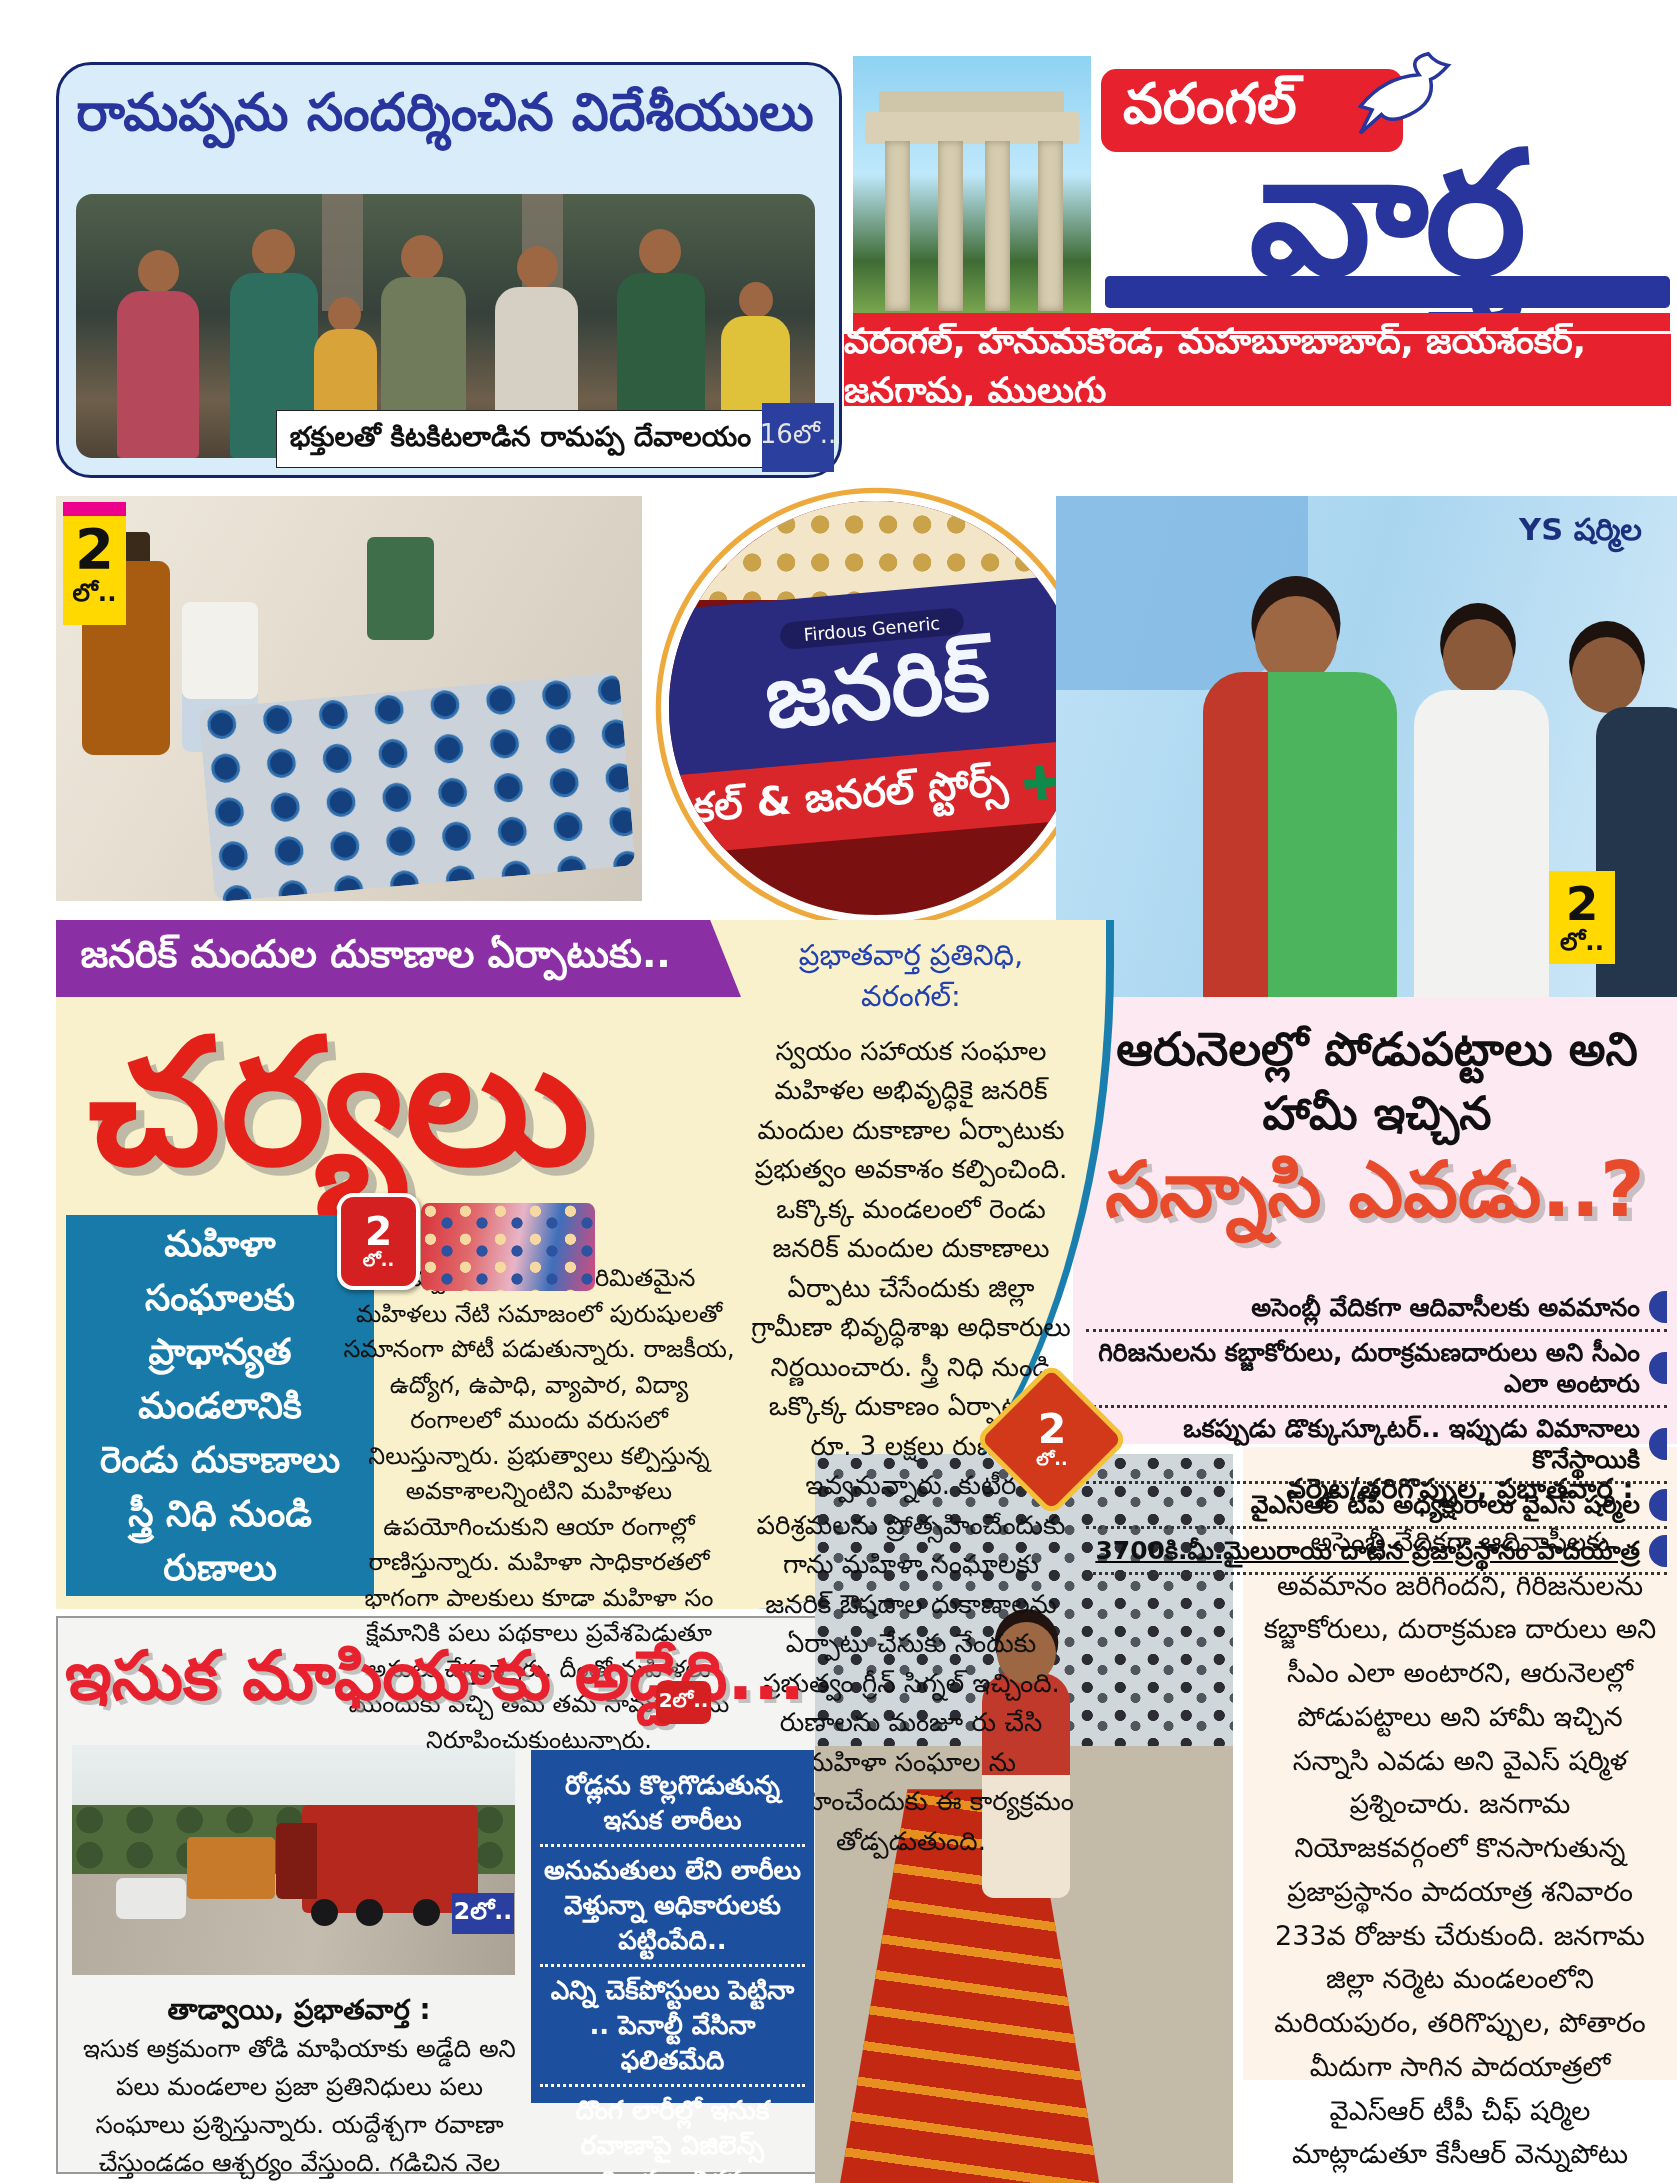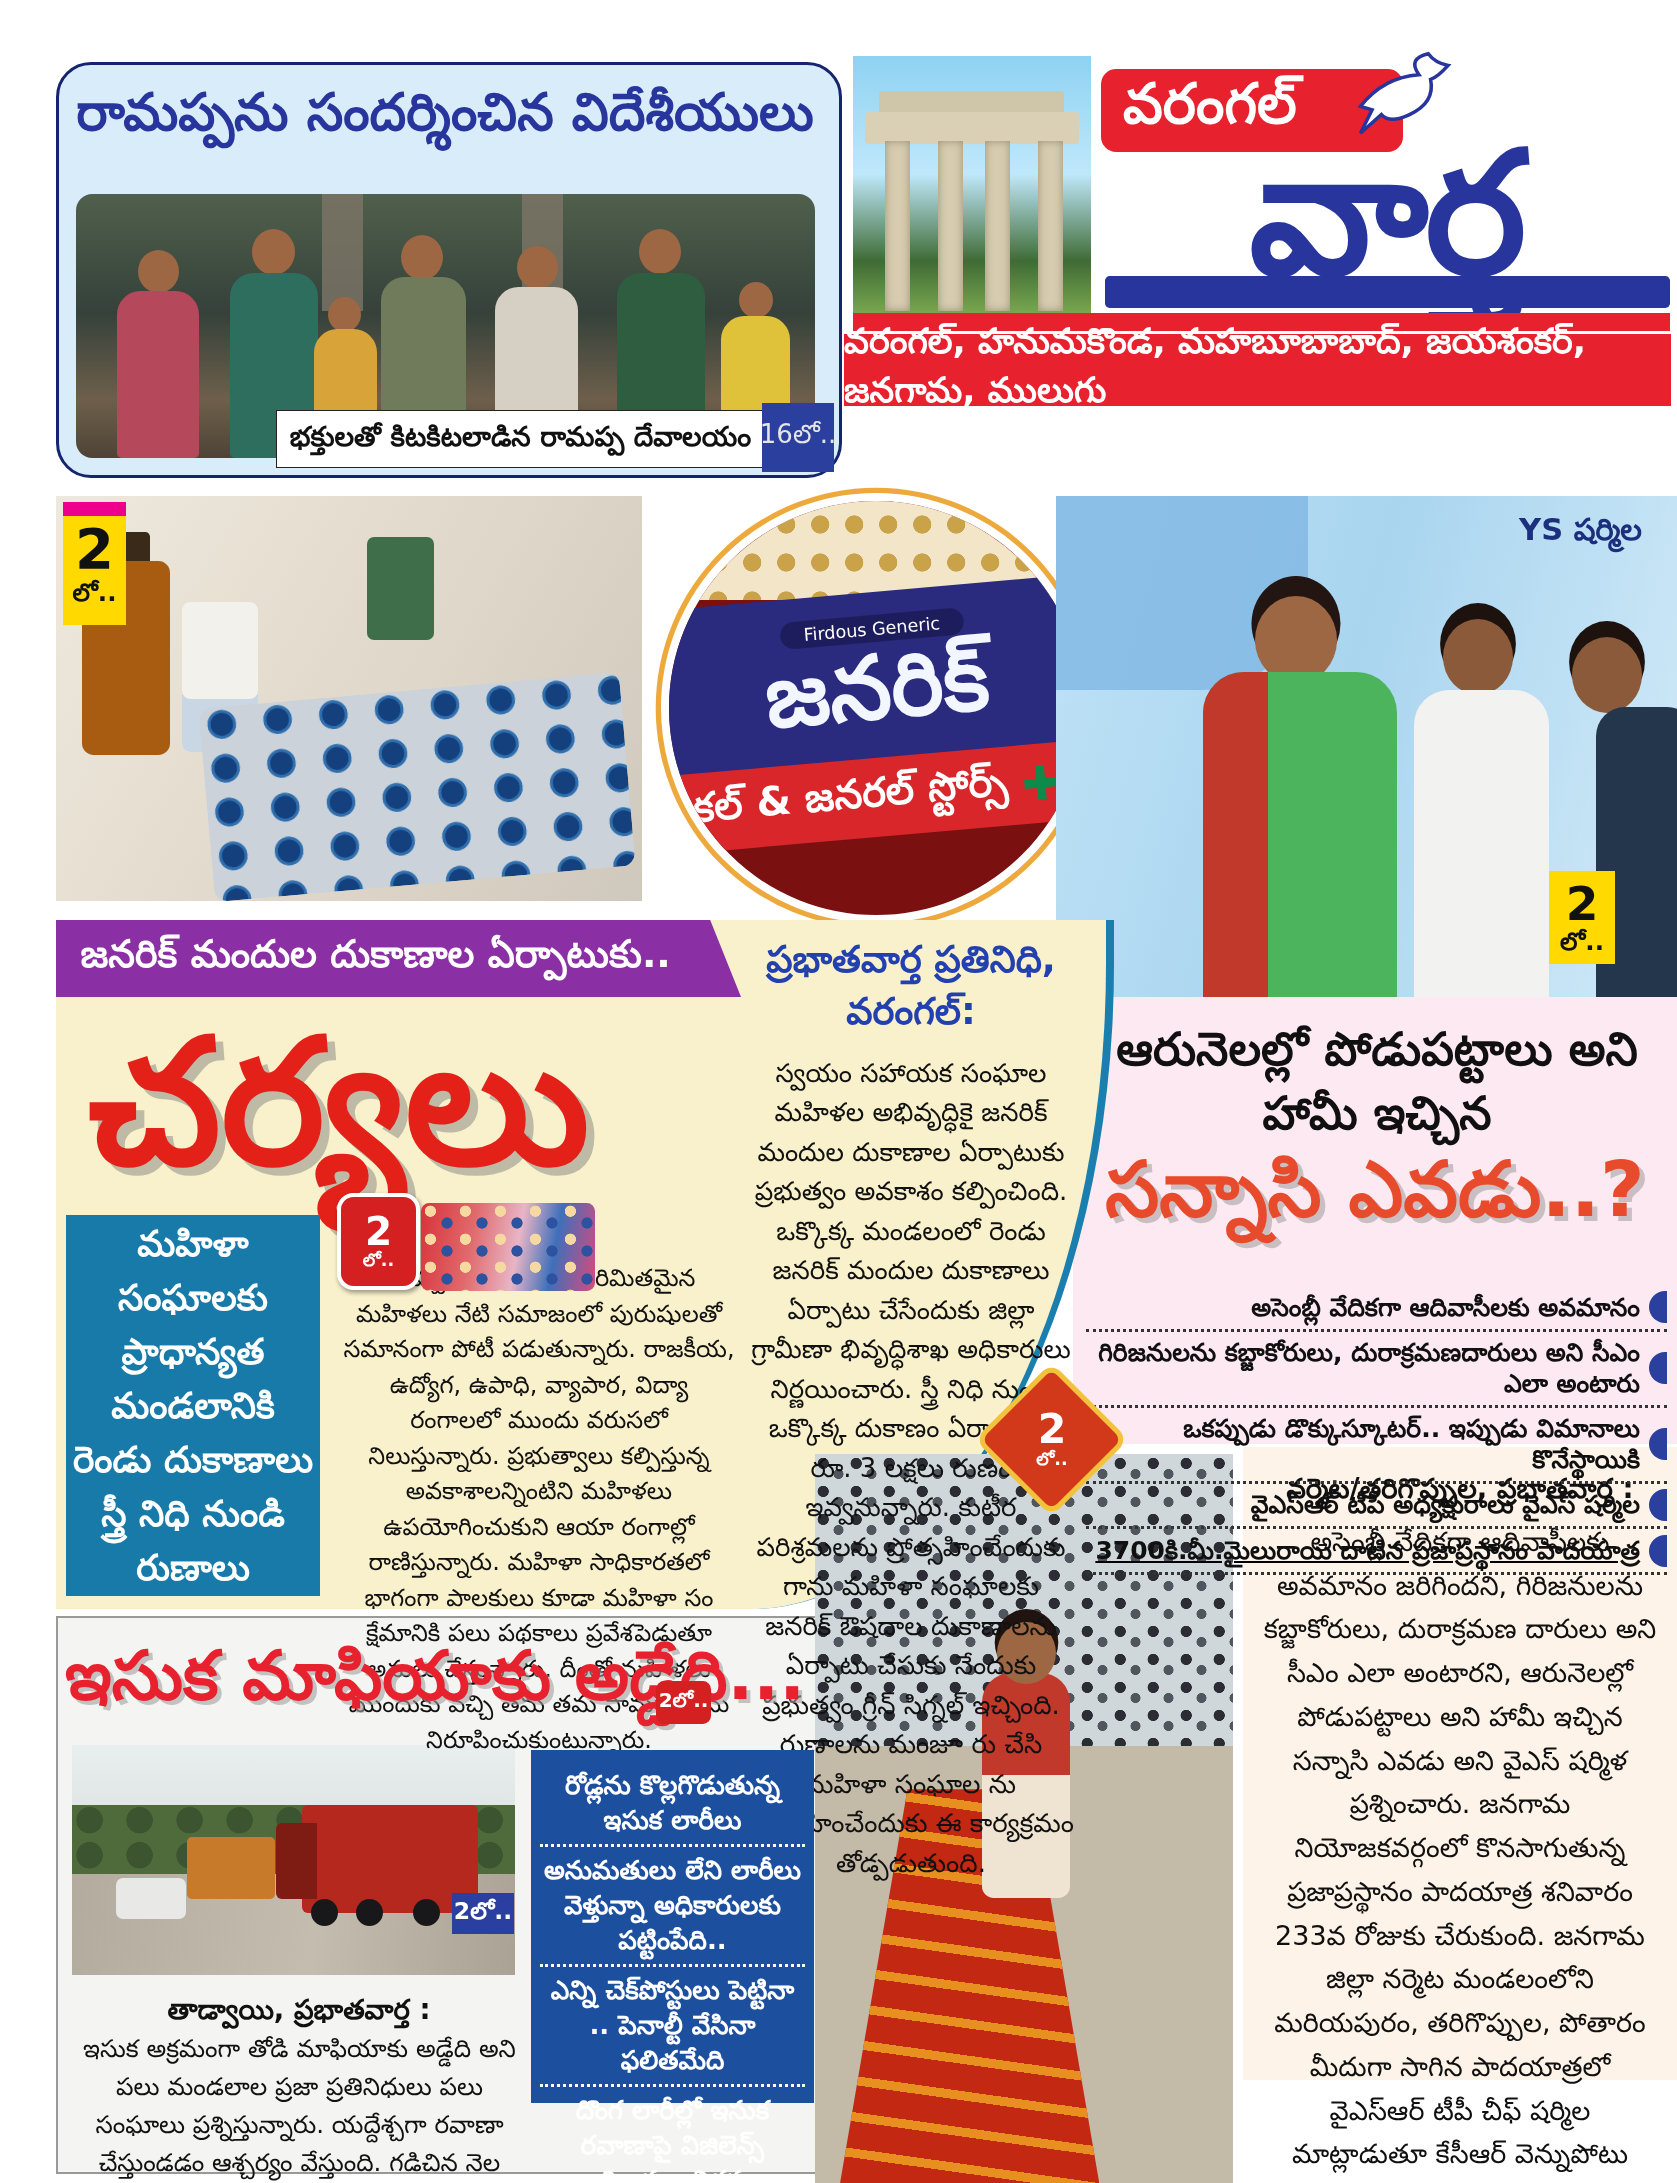--- a/index.html
+++ b/index.html
@@ -106,27 +106,27 @@
     flex-direction:column;align-items:center;justify-content:center;color:#fff;font-weight:bold;}
   .badge-red-sm .num{font-size:39px;line-height:1;}
   .badge-red-sm .suf{font-size:17.6px;line-height:1.1;}
   .pills-photo{left:421px;top:1203px;width:174px;height:88px;border-radius:8.2px;z-index:4;overflow:hidden;
     background:linear-gradient(100deg,#d8323a 0%,#e06a6d 30%,#e8b5c6 55%,#3f6fba 75%,#d84a7c 100%);
     background-blend-mode:normal;}
   .pills-dots{width:100%;height:100%;
     background-image:radial-gradient(circle at 9.4px 8.2px,#f6d9a0 5.3px,rgba(0,0,0,0) 5.9px),
       radial-gradient(circle at 26px 20px,#2c52a0 5.3px,rgba(0,0,0,0) 5.9px);
     background-size:35px 28px;}
-  .deck-box{left:66px;top:1215px;width:254px;height:381px;background:#177aa9;z-index:3;
+  .deck-box{left:66px;top:1215px;width:308px;height:381px;background:#177aa9;z-index:3;
     display:flex;flex-direction:column;align-items:center;justify-content:center;}
   .deck-line{color:#fff;font-size:36px;font-weight:bold;line-height:1.5;white-space:nowrap;text-align:center;}
   .body-intro{left:343px;top:1261px;width:392px;z-index:3;font-size:24px;color:#111;
     text-align:center;line-height:1.48;}
   .center-col{left:746px;top:938px;width:330px;z-index:3;}
-  .center-dateline{font-size:37px;font-weight:bold;color:#2340b0;text-align:center;margin-bottom:11.7px;}
+  .center-dateline{font-size:29px;font-weight:normal;color:#2340b0;text-align:center;margin-bottom:11.7px;}
   .center-body{font-size:26px;color:#111;line-height:1.52;text-align:center;}
 
   
   .pink-head{left:1088px;width:578px;z-index:3;text-align:center;color:#101010;font-weight:bold;font-size:46px;}
   .ph1{top:1022px;} .ph2{top:1086px;}
   .pink-red{left:1079px;top:1145px;width:592px;z-index:3;text-align:center;color:#e84b2c;
     font-size:77px;font-weight:800;text-shadow:5.3px 5.3px 0 rgba(150,150,150,.5);}
   .bullet-list{left:1086px;top:1254px;width:581px;z-index:3;margin-top:32px;}
   .bullet-row{display:flex;align-items:center;justify-content:flex-end;gap:9.4px;
     padding:5.3px 0;border-bottom:3.5px dotted #333;}

